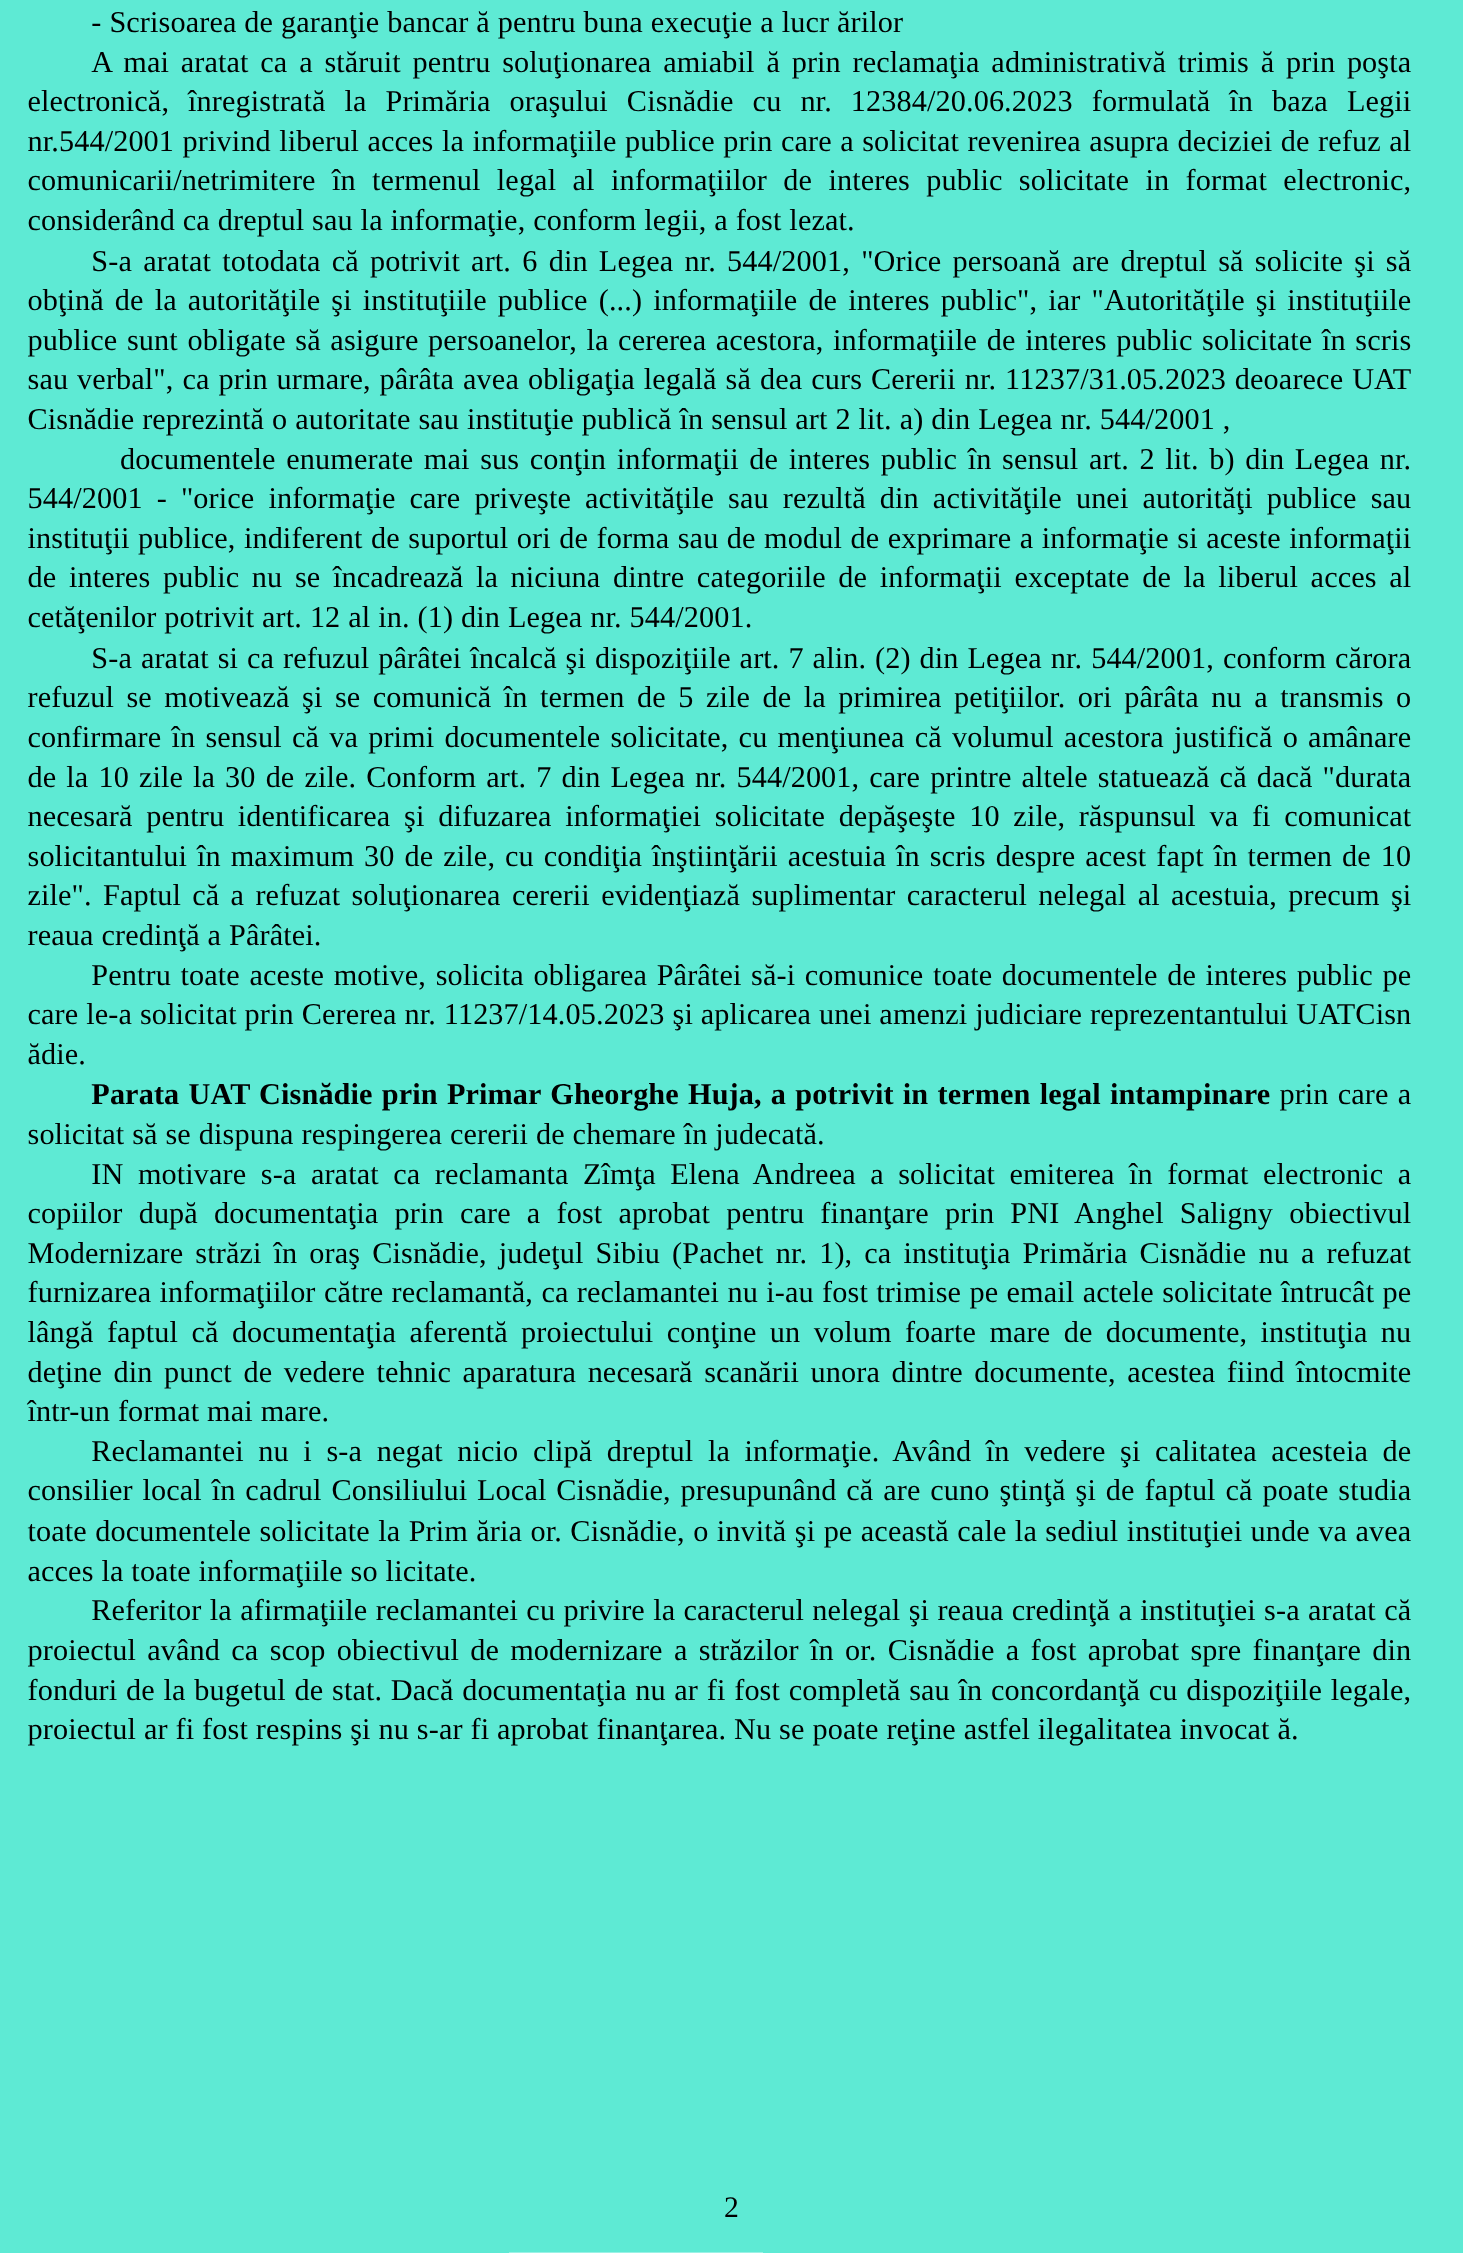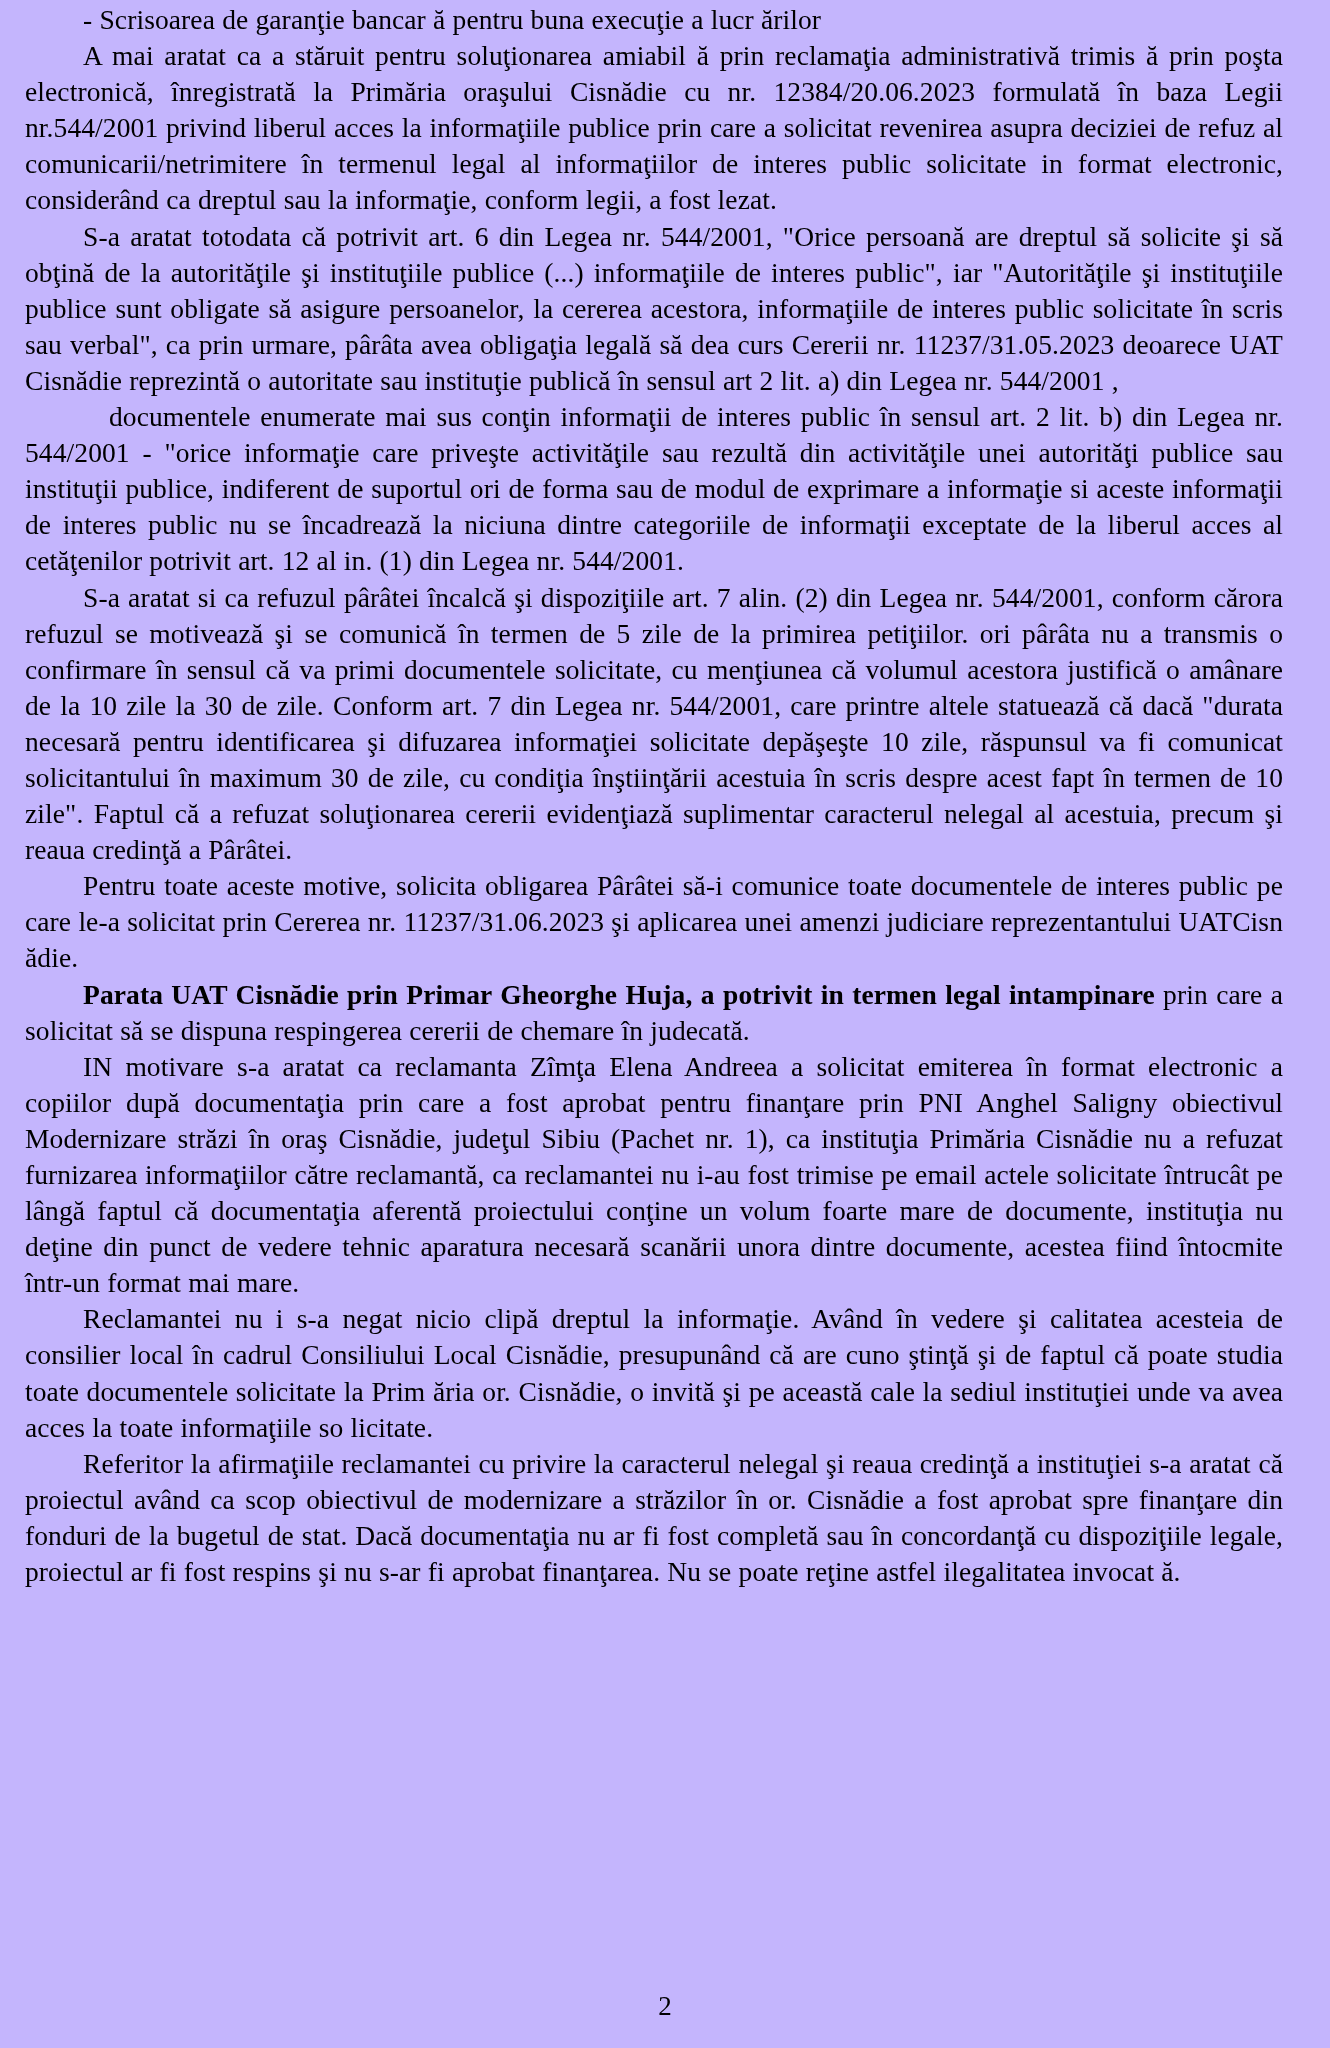--- a/index.html
+++ b/index.html
@@ -9,21 +9,21 @@
     background: #ffffff;
   }
   body {
     font-family: "Liberation Serif", "DejaVu Serif", serif;
     color: #000000;
   }
   .page {
     position: relative;
     width: 1330px;
     height: 2048px;
-    background: #c4b5fd;
+    background: #5eead4;
     box-sizing: border-box;
     overflow: hidden;
   }
   .doc-body {
     position: absolute;
     left: 25px;
     top: 2px;
     width: 1258px;
   }
   p.para {
@@ -67,21 +67,21 @@
     <p class="para indent">- Scrisoarea de garanţie bancar ă pentru buna execuţie a lucr ărilor</p>
 
     <p class="para indent">A mai aratat ca a stăruit pentru  soluţionarea amiabil ă prin reclamaţia administrativă trimis ă prin poşta electronică, înregistrată la Primăria oraşului Cisnădie cu nr. 12384/20.06.2023  formulată în baza Legii nr.544/2001 privind liberul acces la informaţiile publice prin care a solicitat revenirea asupra deciziei de refuz al comunicarii/netrimitere în termenul legal al informaţiilor de interes public solicitate in format electronic, considerând ca dreptul sau la informaţie, conform legii, a fost lezat.</p>
 
     <p class="para indent">S-a aratat totodata că potrivit art. 6 din Legea nr. 544/2001, "Orice persoană are dreptul să solicite şi să obţină de la autorităţile şi instituţiile publice (...) informaţiile de interes public", iar "Autorităţile şi instituţiile publice sunt obligate să asigure persoanelor, la cererea acestora, informaţiile de interes public solicitate în scris sau verbal", ca prin urmare, pârâta avea obligaţia legală să dea curs Cererii nr. 11237/31.05.2023 deoarece UAT Cisnădie reprezintă o autoritate sau instituţie publică în sensul art 2 lit. a) din Legea nr. 544/2001 ,</p>
 
     <p class="para indent-lg">documentele enumerate mai sus conţin informaţii de interes public în sensul art. 2 lit. b) din Legea nr. 544/2001 - "orice informaţie care priveşte activităţile sau rezultă din activităţile unei autorităţi publice sau instituţii publice, indiferent de suportul ori de forma sau de modul de exprimare a informaţie si       aceste informaţii de interes public nu se încadrează la niciuna dintre categoriile de informaţii exceptate de la liberul acces al cetăţenilor potrivit art. 12 al in. (1) din Legea nr. 544/2001.</p>
 
     <p class="para indent">S-a aratat si ca  refuzul pârâtei încalcă şi dispoziţiile art. 7 alin. (2) din Legea nr. 544/2001, conform cărora refuzul se motivează şi se comunică în termen de 5 zile de la primirea petiţiilor. ori pârâta nu a transmis o confirmare în sensul că va primi documentele solicitate, cu menţiunea că volumul acestora justifică o amânare de la 10 zile la 30 de zile. Conform art. 7 din Legea nr. 544/2001, care printre altele statuează că dacă "durata necesară pentru identificarea şi difuzarea informaţiei solicitate depăşeşte 10 zile, răspunsul va fi comunicat solicitantului în maximum 30 de zile, cu condiţia înştiinţării acestuia în scris despre acest fapt în termen de 10 zile". Faptul că a refuzat soluţionarea cererii evidenţiază suplimentar caracterul nelegal al acestuia, precum şi reaua credinţă a Pârâtei.</p>
 
-    <p class="para indent">Pentru toate aceste motive, solicita obligarea Pârâtei să-i comunice toate documentele de interes public pe care le-a solicitat prin Cererea nr. 11237/31.06.2023 şi aplicarea unei amenzi judiciare reprezentantului UATCisn ădie.</p>
+    <p class="para indent">Pentru toate aceste motive, solicita obligarea Pârâtei să-i comunice toate documentele de interes public pe care le-a solicitat prin Cererea nr. 11237/14.05.2023 şi aplicarea unei amenzi judiciare reprezentantului UATCisn ădie.</p>
 
 
     <p class="para indent"><b class="bold-run">Parata UAT Cisnădie prin Primar Gheorghe Huja, a potrivit in termen legal intampinare</b><span> prin care a solicitat  să se dispuna  respingerea  cererii  de chemare în judecată.</span></p>
 
     <p class="para indent">IN motivare s-a aratat ca reclamanta Zîmţa Elena Andreea a solicitat emiterea în format electronic a copiilor după documentaţia prin care a fost aprobat pentru finanţare prin PNI Anghel Saligny obiectivul Modernizare străzi în oraş Cisnădie, judeţul Sibiu (Pachet nr. 1), ca instituţia Primăria Cisnădie nu a refuzat furnizarea informaţiilor către reclamantă, ca reclamantei nu i-au fost trimise pe email actele solicitate întrucât pe lângă faptul că documentaţia aferentă proiectului conţine un volum foarte mare de documente, instituţia nu deţine din punct de vedere tehnic aparatura necesară scanării unora dintre documente, acestea fiind întocmite într-un format mai mare.</p>
 
     <p class="para indent">Reclamantei nu i s-a negat nicio clipă dreptul la informaţie. Având în vedere şi calitatea acesteia de consilier local în cadrul Consiliului Local Cisnădie, presupunând că are cuno ştinţă şi de faptul că poate studia toate documentele solicitate la Prim ăria or. Cisnădie, o invită şi pe această cale la sediul instituţiei unde va avea acces la toate informaţiile so licitate.</p>
 
     <p class="para indent">Referitor la afirmaţiile reclamantei cu privire la caracterul nelegal şi reaua credinţă a instituţiei s-a aratat că proiectul având ca scop obiectivul de modernizare a străzilor în or. Cisnădie a fost aprobat spre finanţare din fonduri de la bugetul de stat. Dacă documentaţia nu ar fi fost completă sau în concordanţă cu dispoziţiile legale, proiectul ar fi fost respins şi nu s-ar fi aprobat finanţarea. Nu se poate reţine astfel ilegalitatea invocat ă.</p>
 

